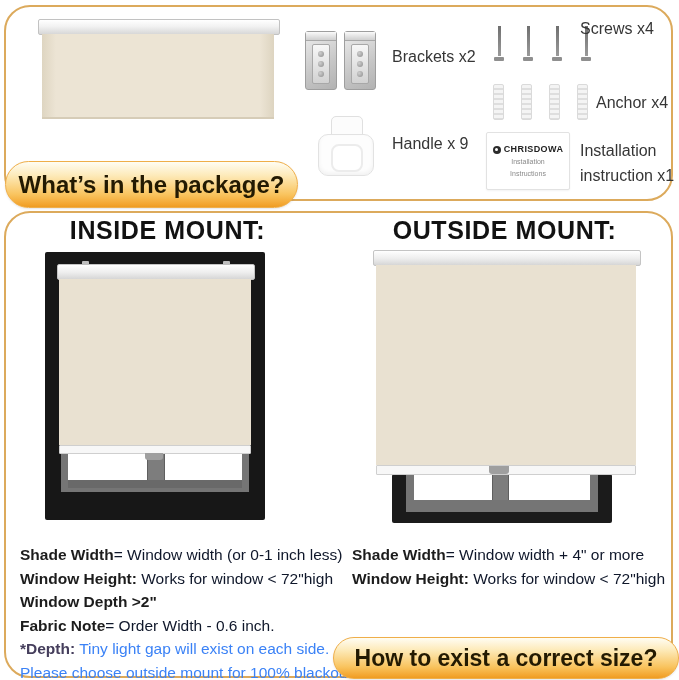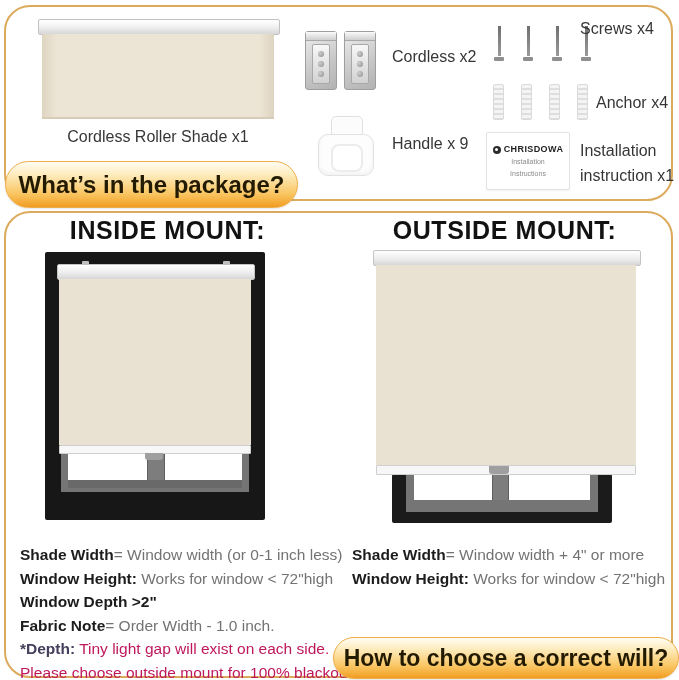--- a/index.html
+++ b/index.html
@@ -86,52 +86,51 @@
   .win-out{position:absolute;left:370px;top:250px;width:272px;height:273px;}
   .win-out .frame{position:absolute;left:22px;top:224px;width:220px;height:49px;background:#1b1b1b;border-radius:2px;}
   .win-out .inner{position:absolute;left:14px;top:0;width:192px;height:38px;background:#757575;}
   .win-out .panes{position:absolute;left:22px;top:0;width:176px;height:26px;background:#ffffff;}
   .win-out .mullion{position:absolute;left:100px;top:0;width:15px;height:26px;background:#7d7d7d;
                     border-left:1px solid #5f5f5f;border-right:1px solid #5f5f5f;}
 
   
   .specs{position:absolute;font-size:15.5px;line-height:23.5px;white-space:nowrap;}
   .specs .b{font-weight:bold;color:#1c1c1c;}
-  .specs .r{color:#737373;}
+  .specs .r{color:#0f172a;}
   .specs .note .b{color:#453e5c;}
-  .specs .note .r{color:#be185d;}
+  .specs .note .r{color:#3b82f6;}
 </style>
 </head>
 <body>
 
 <div class="stage">
 
   <div class="panel panel-top"></div>
 
   <div>
     <div class="prod-rail"></div>
     <div class="prod-fabric"></div>
   </div>
-  <div class="item-label" style="left:58px;top:128px;width:200px;text-align:center;">Cordless Roller Shade x1</div>
 
   <div class="bracket" style="left:305px;top:31px;">
     <div class="bracket-plate">
         <span class="hole"></span>
         <span class="hole"></span>
         <span class="hole"></span>
       </div>
   </div>
   <div class="bracket" style="left:344px;top:31px;">
     <div class="bracket-plate">
         <span class="hole"></span>
         <span class="hole"></span>
         <span class="hole"></span>
       </div>
   </div>
-  <div class="item-label" style="left:392px;top:48px;">Cordless x2</div>
+  <div class="item-label" style="left:392px;top:48px;">Brackets x2</div>
 
   <div class="handle">
     <div class="handle-tab"></div>
     <div class="handle-body">
       <div class="handle-hole"></div>
     </div>
   </div>
   <div class="item-label" style="left:392px;top:135px;">Handle x 9</div>
 
   <div class="screw-row">
@@ -206,27 +205,27 @@
     <div class="shade-rail" style="left:3px;top:0;width:266px;height:14px;"></div>
     <div class="shade-fabric" style="left:6px;top:15px;width:260px;height:200px;"></div>
     <div class="shade-bar" style="left:6px;top:215px;width:258px;height:8px;"></div>
     <div class="shade-handle" style="left:119px;top:216px;width:20px;height:8px;"></div>
   </div>
 
   <div class="specs" style="left:20px;top:543px;">
     <div><span class="b">Shade Width</span><span class="r">= Window width (or 0-1 inch less)</span></div>
     <div><span class="b">Window Height:</span><span class="r"> Works for window &lt; 72"high</span></div>
     <div><span class="b">Window Depth &gt;2"</span><span class="r"></span></div>
-    <div><span class="b">Fabric Note</span><span class="r">= Order Width - 1.0 inch.</span></div>
+    <div><span class="b">Fabric Note</span><span class="r">= Order Width - 0.6 inch.</span></div>
     <div class="note"><span class="b">*Depth:</span><span class="r"> Tiny light gap will exist on each side.</span></div>
     <div class="note"><span class="b"></span><span class="r">Please choose outside mount for 100% blackout.</span></div>
   </div>
 
   <div class="specs" style="left:352px;top:543px;">
     <div><span class="b">Shade Width</span><span class="r">= Window width + 4" or more</span></div>
     <div><span class="b">Window Height:</span><span class="r"> Works for window &lt; 72"high</span></div>
   </div>
 
   <div class="pill pill-bottom">
-    <span>How to choose a correct will?</span>
+    <span>How to exist a correct size?</span>
   </div>
 
 </div>
 
 </body></html>

